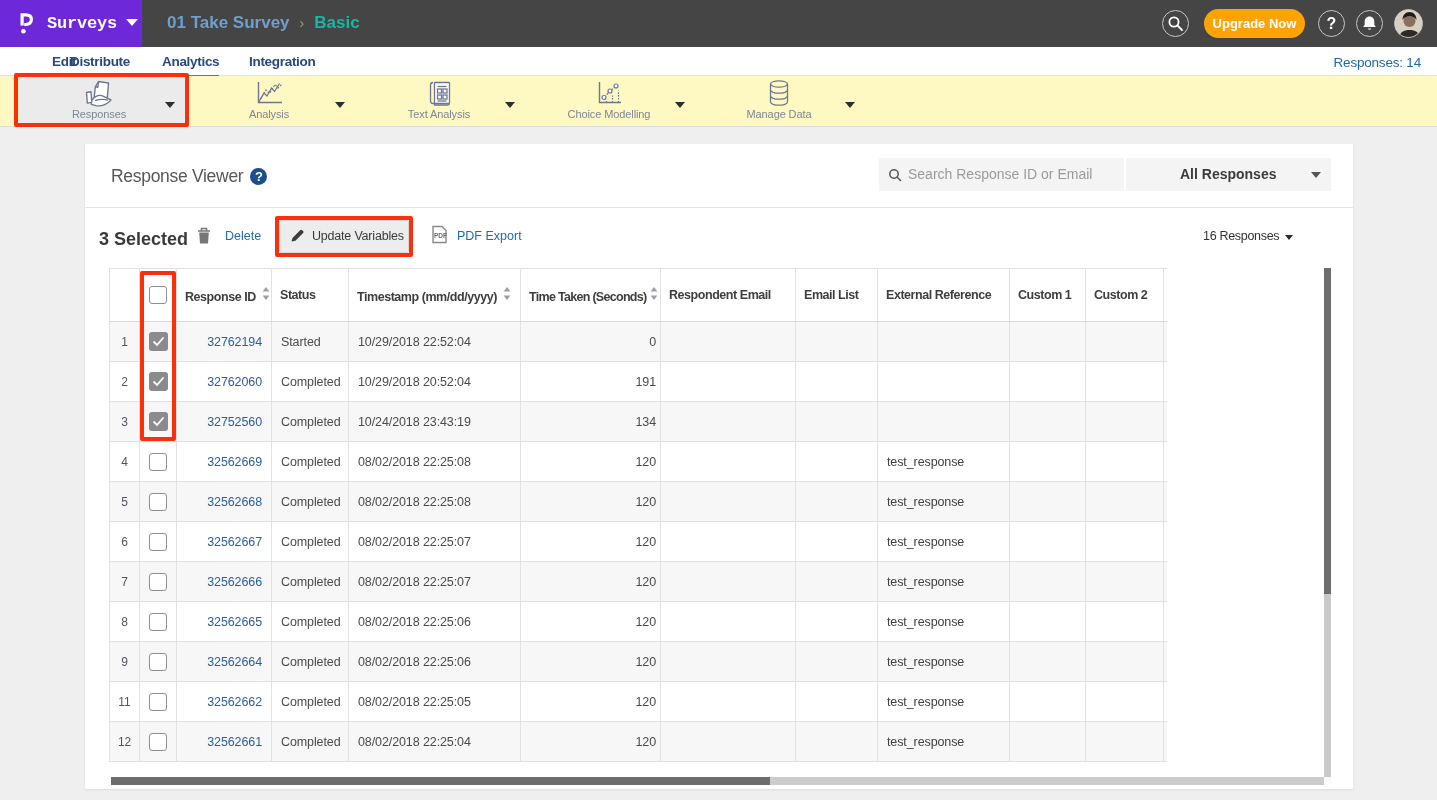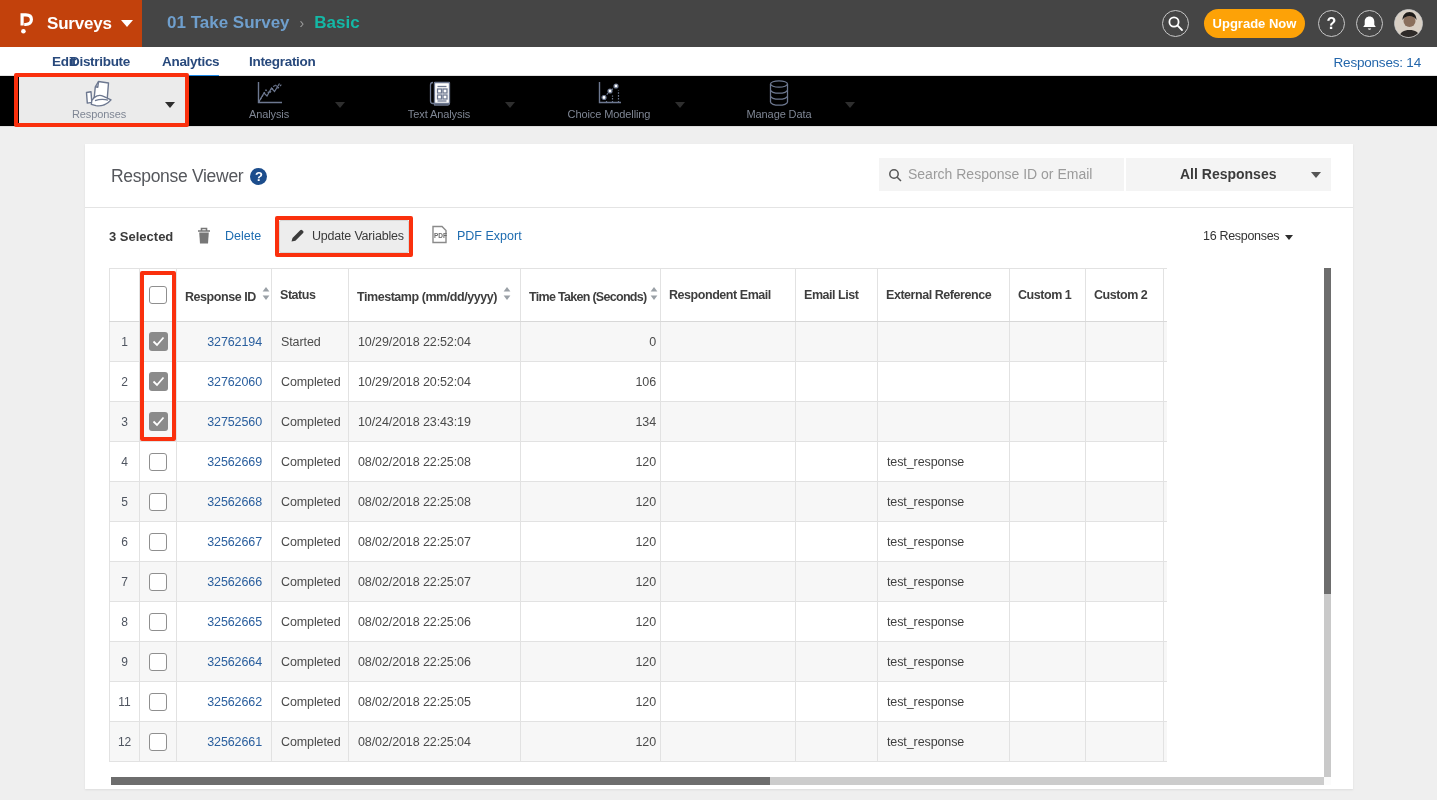--- a/index.html
+++ b/index.html
@@ -1,33 +1,33 @@
 <!DOCTYPE html>
 <html><head>
 <meta charset="utf-8">
 <style>
 * { margin:0; padding:0; box-sizing:border-box; }
 html,body { width:1437px; height:800px; font-family:"Liberation Sans",sans-serif; background:#efefef; overflow:hidden; }
 
 #topbar { position:absolute; left:0; top:0; width:1437px; height:47px; background:#454545; }
-#logo { position:absolute; left:0; top:0; width:142px; height:47px; background:#c2410c; }
+#logo { position:absolute; left:0; top:0; width:142px; height:47px; background:#6d28d9;font-family:Liberation Mono, monospace; }
 #surveys { position:absolute; left:47px; top:14px; color:#fff; font-size:17px; font-weight:700; letter-spacing:-0.2px; white-space:nowrap;}
 .caret-w { display:inline-block; width:0; height:0; border-left:6px solid transparent; border-right:6px solid transparent; border-top:7px solid #fff; vertical-align:2px; margin-left:9px; }
 #crumb { position:absolute; left:167px; top:13px; font-size:17px; color:#6f9fcd; font-weight:700; }
 #crumb .sep { color:#9b9b9b; font-weight:400; font-size:14px; margin:0 10px; }
 #crumb .cur { color:#14b8a6; }
 .circbtn { position:absolute; top:10px; width:27px; height:27px; border:1px solid #c7c7c7; border-radius:50%; }
 #upgrade { position:absolute; left:1204px; top:9px; width:101px; height:29px; background:#fda207; border-radius:15px; color:#fff; font-size:13px; font-weight:700; text-align:center; line-height:29px; }
 #avatar { position:absolute; left:1394px; top:9px; width:29px; height:29px; border-radius:50%; background:#e9e4de; overflow:hidden; border:1px solid #b9b9b9;}
 
 #nav { position:absolute; left:0; top:47px; width:1437px; height:29px; background:#fff; border-bottom:1px solid #e2e2e2; }
 .navitem { position:absolute; top:7px; font-size:13.5px; font-weight:700; color:#28497c; letter-spacing:-0.3px; white-space:nowrap;}
 #respcount { position:absolute; top:8px; right:16px; font-size:13.5px; font-weight:400; color:#2366ab; white-space:nowrap; letter-spacing:-0.2px;}
 
-#toolbar { position:absolute; left:0; top:76px; width:1437px; height:51px; background:#000000; border-bottom:1px solid #dcdcdc; }
+#toolbar { position:absolute; left:0; top:76px; width:1437px; height:51px; background:#fef9c3; border-bottom:1px solid #dcdcdc; }
 .tbtn { position:absolute; top:0; height:50px; text-align:center; }
 .tlabel { position:absolute; width:160px; left:-80px; top:32px; font-size:11px; color:#7f8694; letter-spacing:-0.1px;}
 .caret-d { position:absolute; top:26px; width:0; height:0; border-left:5.5px solid transparent; border-right:5.5px solid transparent; border-top:6.5px solid #2e2e2e; }
 
 #card { position:absolute; left:85px; top:144px; width:1268px; height:645px; background:#fff; box-shadow:0 1px 2px rgba(0,0,0,0.08); }
 #title { position:absolute; left:26px; top:22px; font-size:17.5px; color:#55575c; letter-spacing:-0.3px; white-space:nowrap;}
 #helpq { display:inline-block; width:17px; height:17px; border-radius:50%; background:#1c4d8c; color:#fff; font-size:13px; font-weight:700; text-align:center; line-height:17px; vertical-align:1px; margin-left:7px;}
 #searchbox { position:absolute; left:794px; top:14px; width:245px; height:33px; background:#f4f4f4; color:#9b9b9b; font-size:14px; line-height:33px; }
 #allresp { position:absolute; left:1041px; top:14px; width:205px; height:33px; background:#f4f4f4; }
 #divider1 { position:absolute; left:0; top:63px; width:1268px; height:1px; background:#e4e4e4; }
@@ -187,21 +187,21 @@
   <div id="searchbox">
     <svg style="position:absolute;left:9px;top:10px" width="14" height="14" viewBox="0 0 14 14">
         <circle cx="6" cy="6" r="4.2" fill="none" stroke="#555" stroke-width="1.5"></circle>
         <line x1="9.2" y1="9.2" x2="13" y2="13" stroke="#555" stroke-width="1.5"></line>
       </svg>
     <span style="margin-left:29px;">Search Response ID or Email</span>
   </div>
   <div id="divider1"></div>
 
   <div id="actionrow">
-    <span style="position:absolute; left:24px; top:21px; font-size:13px; font-weight:700; color:#3a3a3a;">3 Selected</span>
+    <span style="position:absolute; left:14px; top:21px; font-size:18px; font-weight:700; color:#3a3a3a;">3 Selected</span>
     <svg style="position:absolute; left:112px; top:19px;" width="14" height="17" viewBox="0 0 14 17">
         <path d="M1 4 h12 M4.5 3.5 v-2 h5 v2" fill="none" stroke="#777" stroke-width="1.6"></path>
         <path d="M2.2 5.5 h9.6 l-.8 11 h-8z" fill="#777"></path>
       </svg>
     <span class="blue" style="position:absolute; left:140px; top:21px; font-size:12.5px;">Delete</span>
     <div style="position:absolute; left:194px; top:12px; width:130px; height:33px; background:#ededed; border:1px solid #d8d8d8; border-radius:2px;"></div>
     <svg style="position:absolute; left:205px; top:20px;" width="15" height="15" viewBox="0 0 15 15">
         <path d="M1.5 13.5 l1-3.6 L10.2 2.2 a1.4 1.4 0 0 1 2 0 l.9.9 a1.4 1.4 0 0 1 0 2 L5.4 12.8z" fill="#3c3c3c"></path>
       </svg>
     <span style="position:absolute; left:227px; top:21px; font-size:12.5px; color:#3a3a3a; letter-spacing:-0.2px;">Update Variables</span>
@@ -276,21 +276,21 @@
             <td></td>
           </tr>
         <tr>
             <td class="num">2</td>
             <td style="text-align:center;padding:0;"><span class="cbc"><svg style="position:absolute;left:3px;top:4px" width="13" height="11" viewBox="0 0 13 11">
                   <path d="M1.5 5.5 L5 9 L11.5 1.5" fill="none" stroke="#fff" stroke-width="1.8"></path>
                 </svg></span></td>
             <td class="rid">32762060</td>
             <td>Completed</td>
             <td>10/29/2018 20:52:04</td>
-            <td class="tt">106</td>
+            <td class="tt">191</td>
             <td></td>
             <td></td>
             <td class="ext"></td>
             <td></td>
             <td></td>
             <td></td>
             <td></td>
           </tr>
         <tr>
             <td class="num">3</td>

